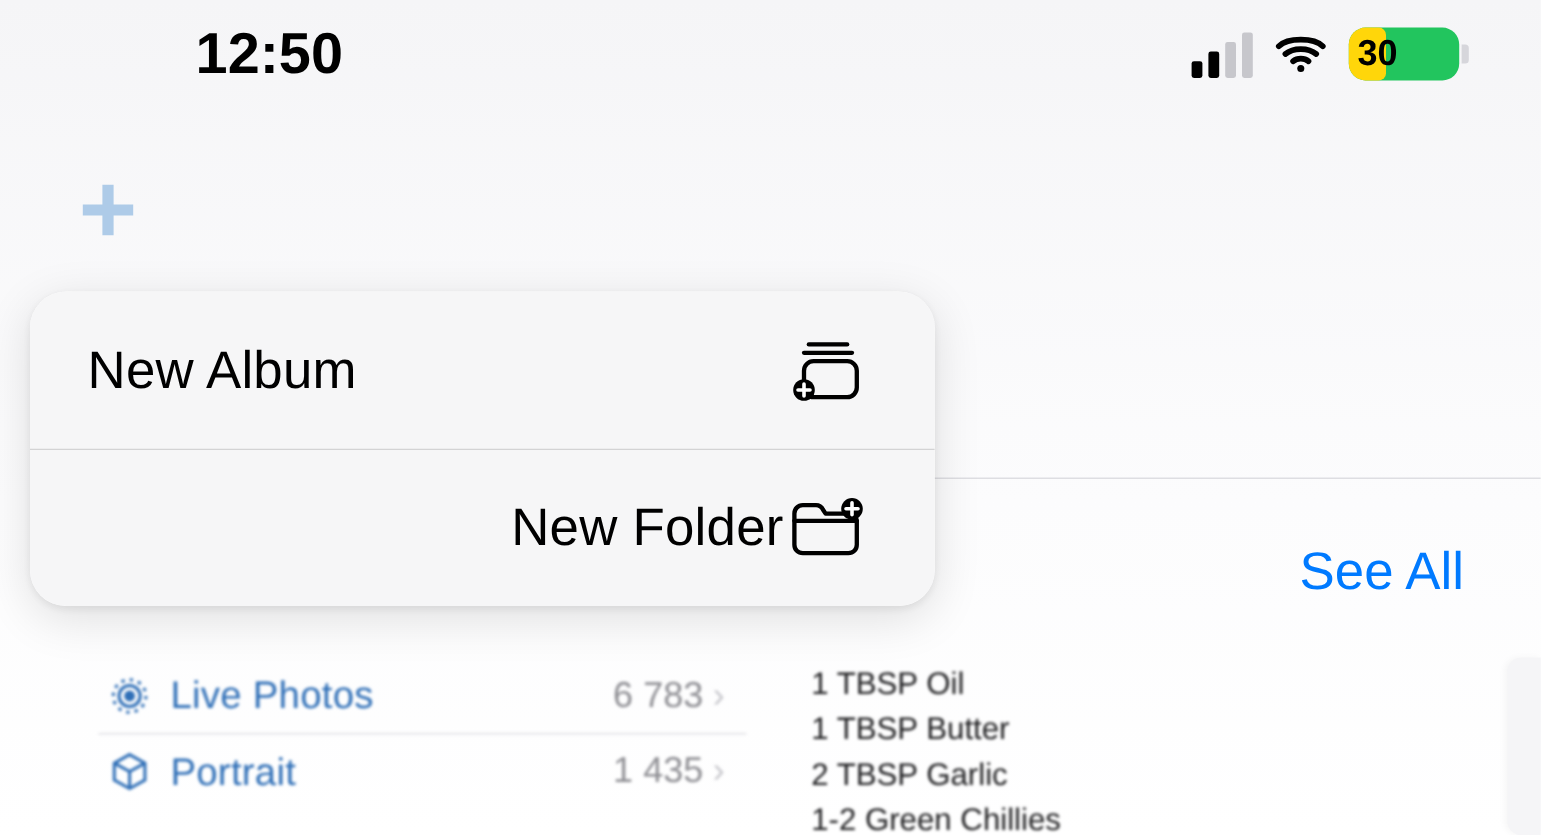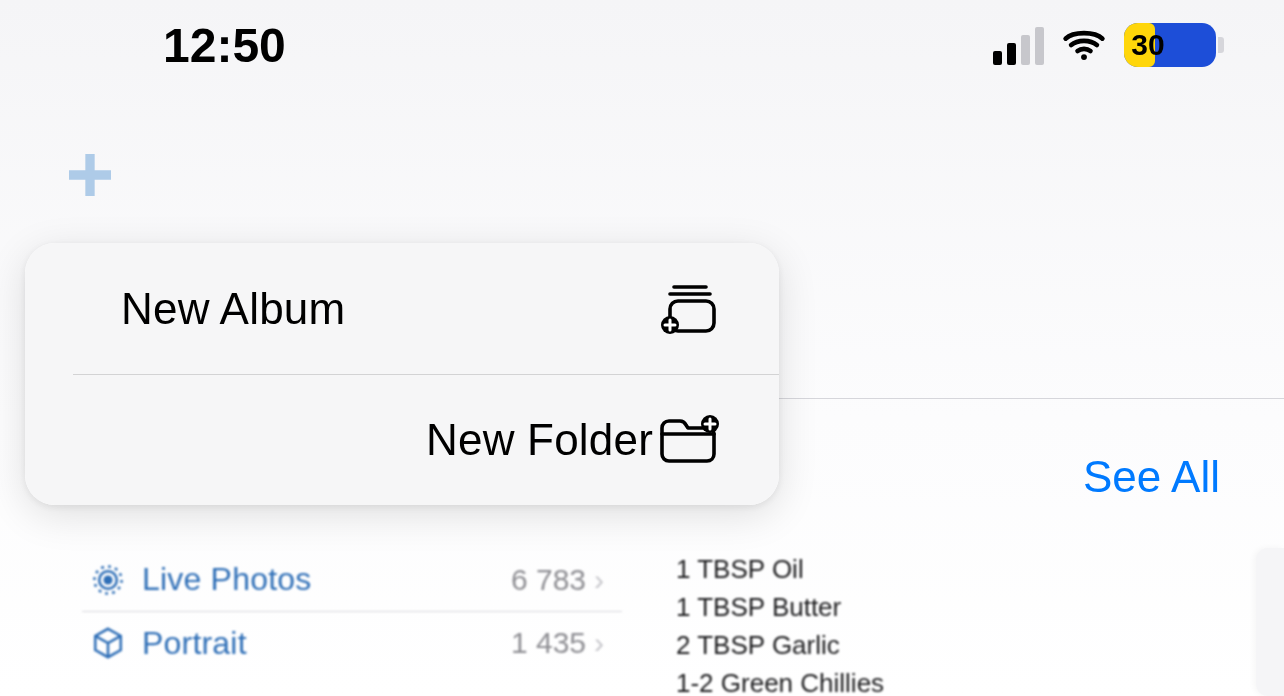--- a/index.html
+++ b/index.html
@@ -9,32 +9,32 @@
   
   .statusbar { position:absolute; top:0; left:0; right:0; height:90px; display:flex; align-items:center; justify-content:space-between; padding:0 60px 0 150px;margin-left:13px; }
   .time { font-size:48px; font-weight:600; letter-spacing:0px; color:#000; }
   .status-right { display:flex; align-items:center; gap:18px; }
   .signal { display:flex; align-items:flex-end; gap:5px; height:40px; }
   .signal .bar { width:9px; background:#c7c7cc; border-radius:2px; }
   .signal .bar.on { background:#000; }
   .signal .b1{height:14px;} .signal .b2{height:22px;} .signal .b3{height:30px;} .signal .b4{height:38px;}
   .wifi svg { width:44px; height:44px; display:block; }
   .battery { display:flex; align-items:center; }
-  .battery-body { width:92px; height:44px; background:#1d4ed8; border-radius:14px; position:relative; display:flex; align-items:center;}
+  .battery-body { width:92px; height:44px; background:#22c55e; border-radius:14px; position:relative; display:flex; align-items:center;}
   .battery-fill { position:absolute; left:0; top:0; bottom:0; width:34%; background:#ffd60a; border-radius:14px 6px 6px 14px;}
   .battery-text { position:relative; z-index:2; width:100%; text-align:center; font-size:30px; font-weight:600; color:#000; padding-right:50px; padding-left:6px;}
   .battery-nub { width:6px; height:16px; background:#d6d6db; border-radius:0 3px 3px 0; margin-left:2px;}
 
   
   .plus { position:absolute; left:55px; top:140px; width:70px; height:70px; display:flex; align-items:center; justify-content:center; }
   .plus svg { width:56px; height:56px; stroke:#aecbe8; stroke-width:4;}
 
   
   .popover { position:absolute; left:25px; top:243px; width:754px; height:262px; background: rgba(245,245,247,0.94); border-radius:30px; box-shadow: 0 10px 40px rgba(0,0,0,0.12), 0 2px 8px rgba(0,0,0,0.08); backdrop-filter: blur(20px); overflow:hidden;}
-  .popover-row { height:131px; display:flex; align-items:center; justify-content:space-between; padding:0 56px 0 48px;margin-left:48px;}
+  .popover-row { height:131px; display:flex; align-items:center; justify-content:space-between; padding:0 56px 0 48px;}
   .popover-row + .popover-row { border-top:1px solid rgba(0,0,0,0.14);justify-content:flex-end;}
   .popover-label { font-size:44px; font-weight:400; color:#000; letter-spacing:0.2px;}
   .popover-icon { width:70px; height:58px; display:flex; align-items:center; justify-content:center;}
   .popover-icon svg { width:64px; height:56px; }
   .seeall { position:absolute; right:64px; top:452px; font-size:44px; font-weight:400; color:#007aff; }
   .hr { position:absolute; left:778px; top:398px; right:0; height:1px; background:#d6d6db;}
 
   
   .media-list { position:absolute; left:82px; top:548px; width:540px; }
   .media-row { display:flex; align-items:center; height:63px; border-top:1px solid #d9d9de;}

